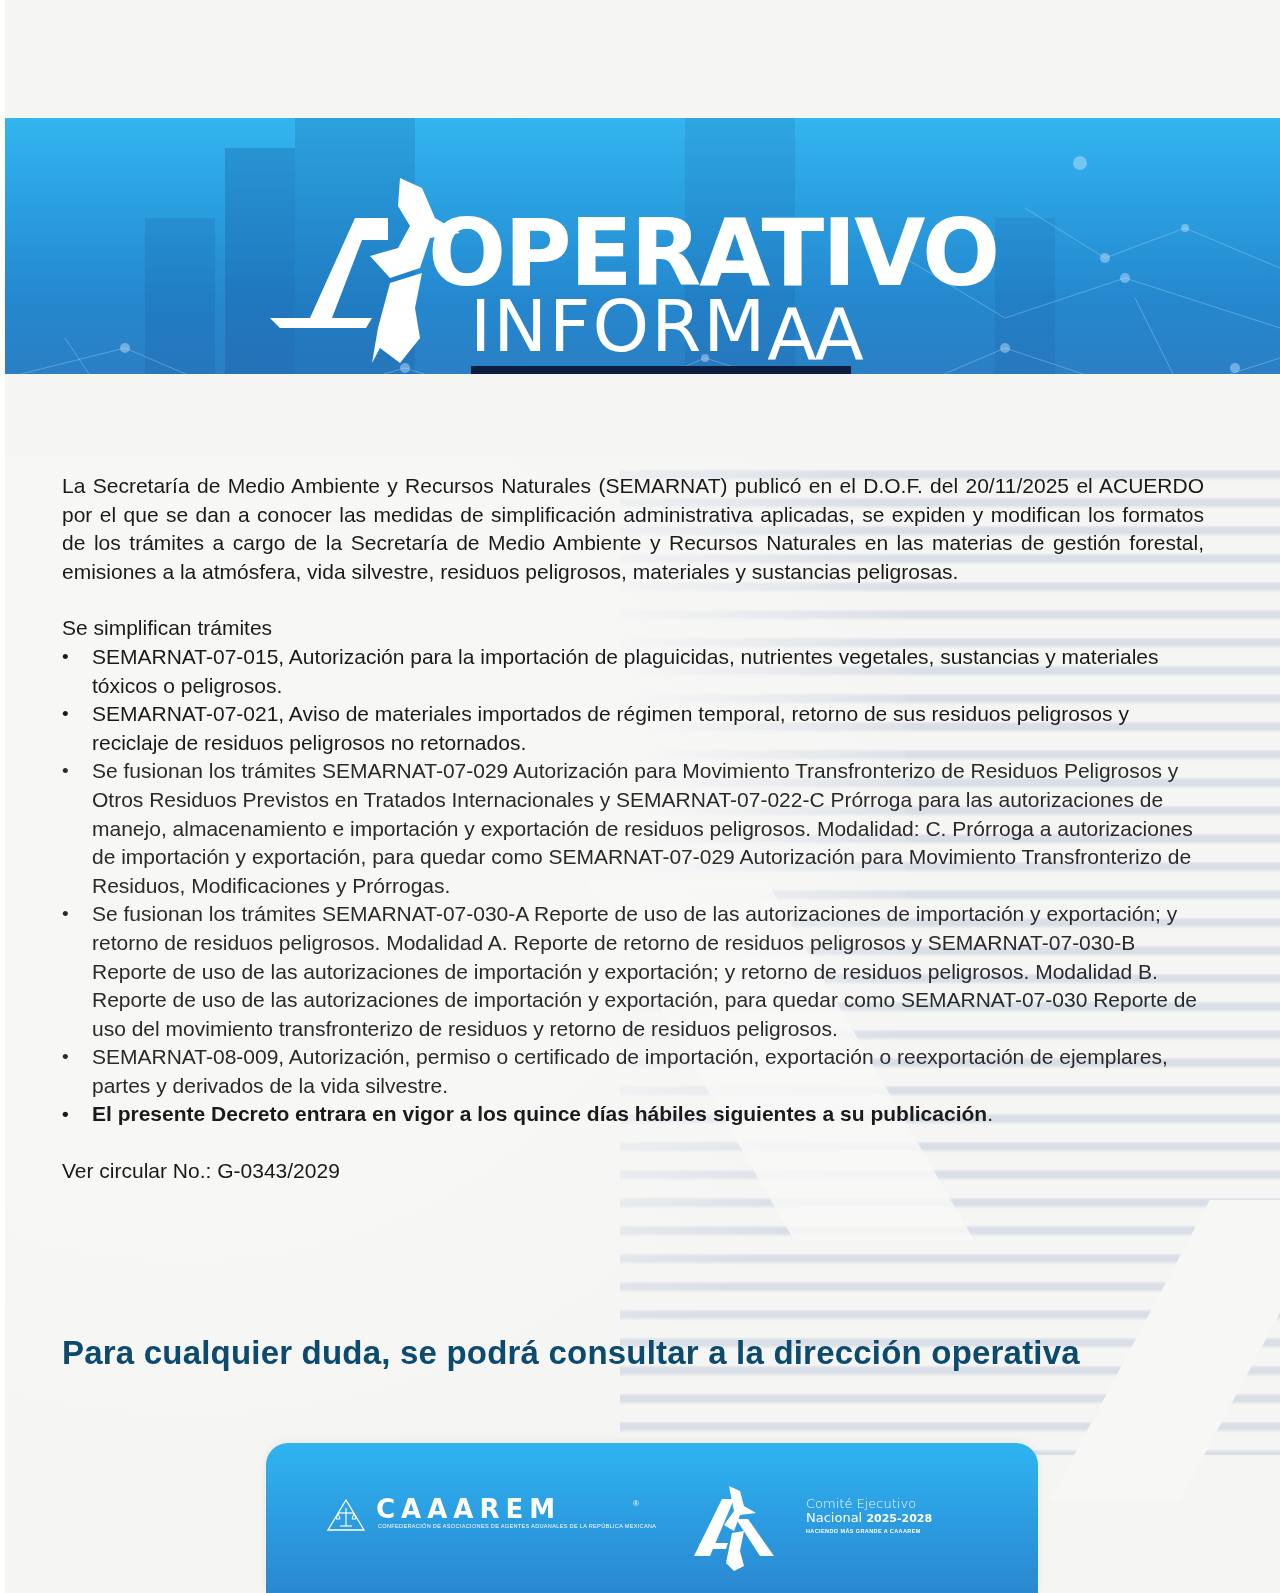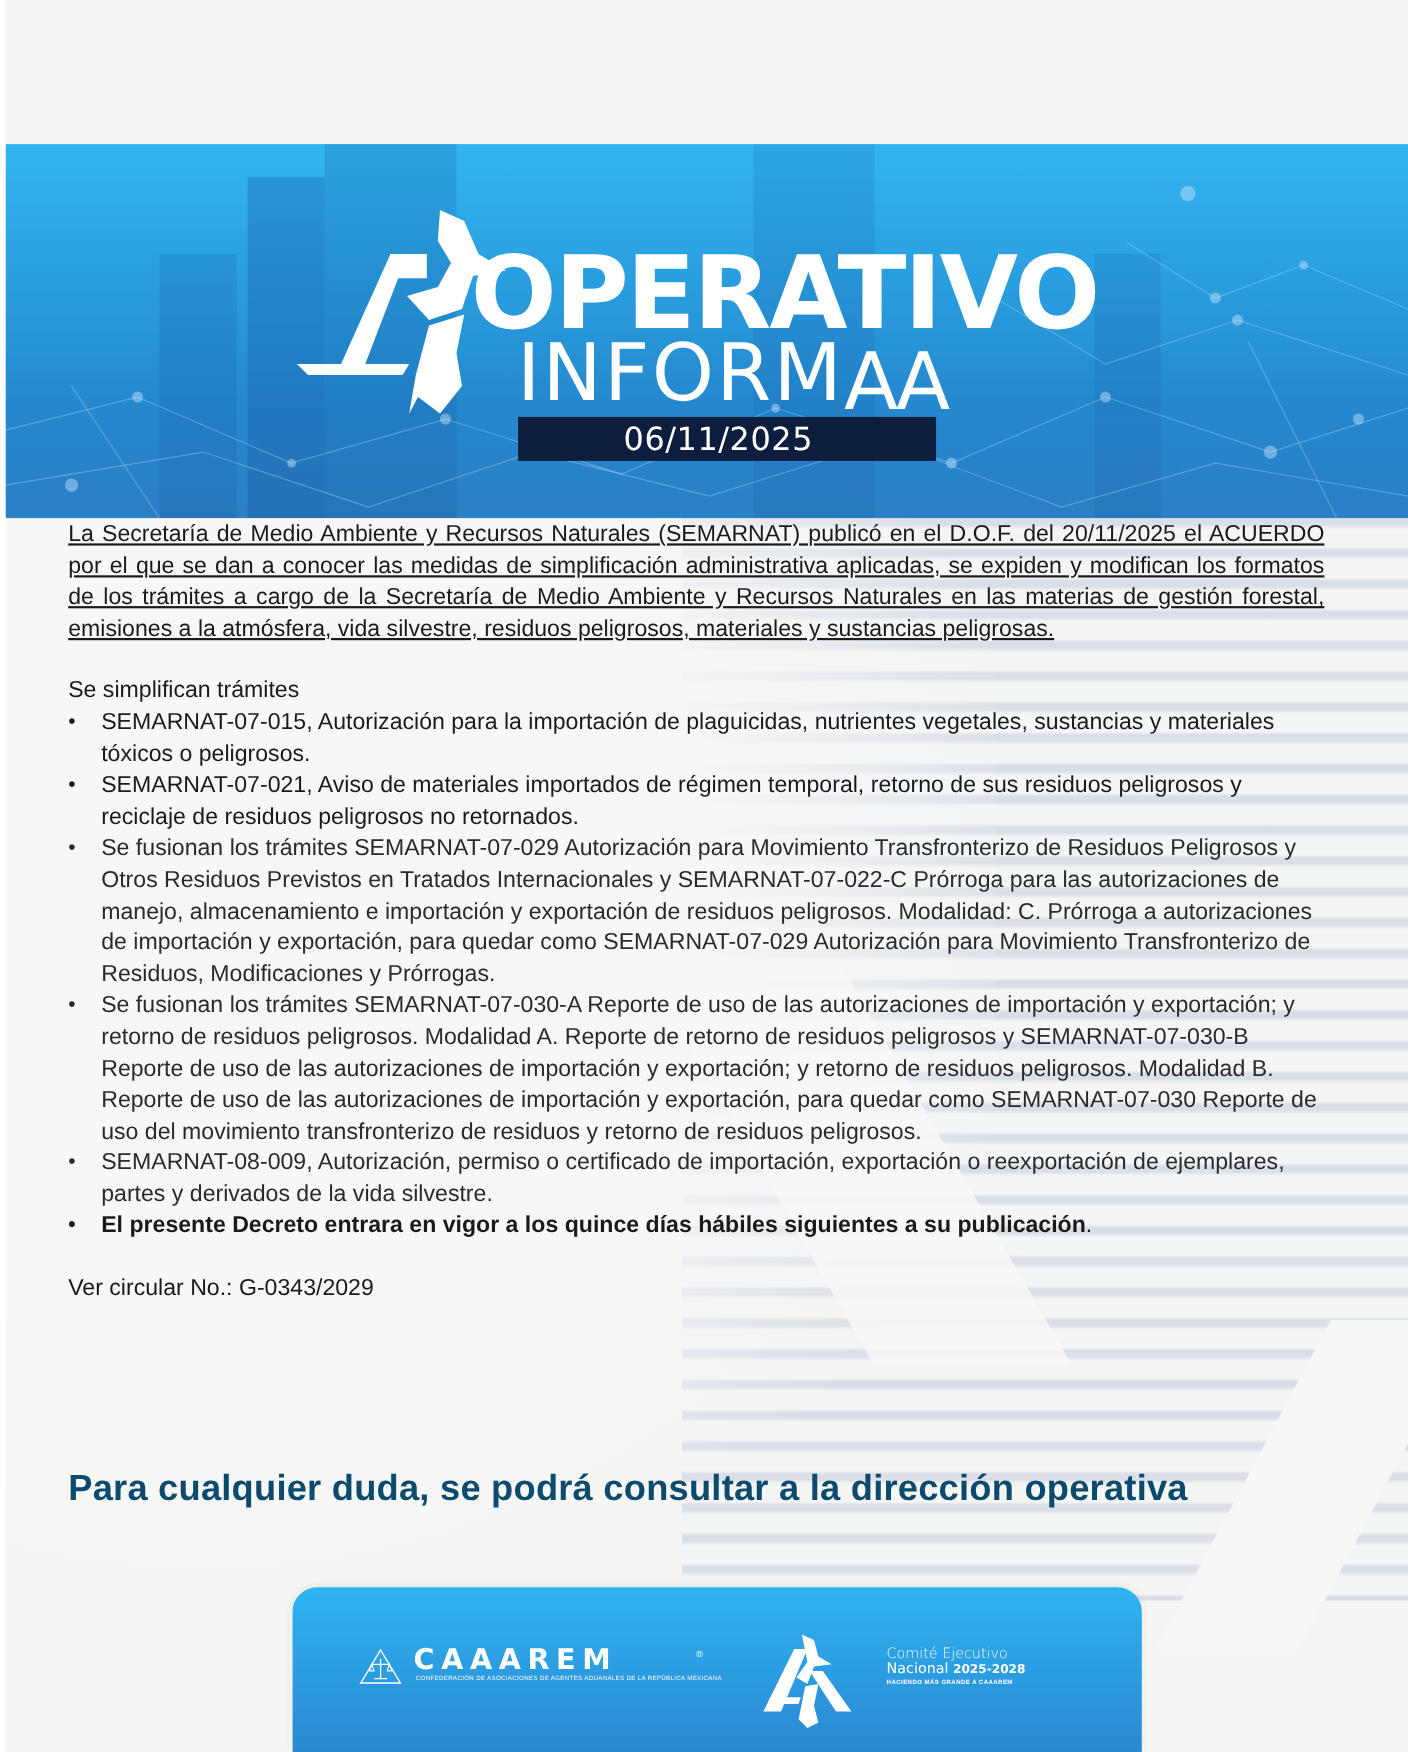--- a/index.html
+++ b/index.html
@@ -29,21 +29,21 @@
     position: absolute; left: 1130px; top: 1200px; width: 130px; height: 300px;
     background: #f7f7f6; transform: skewX(-28deg); z-index: 1;
   }
   .bg-diag2 {
     position: absolute; left: 690px; top: 880px; width: 180px; height: 360px;
     background: rgba(248,248,247,0.85); transform: skewX(30deg); z-index: 1;
   }
 
   
   .banner {
-    position: absolute; left: 5px; top: 131px; width: 1275px; height: 340px;
+    position: absolute; left: 5px; top: 118px; width: 1275px; height: 256px;
     background: linear-gradient(180deg, #33b5f0 0%, #2a9fe0 35%, #2588cf 70%, #2b7fc4 100%);
     overflow: hidden; z-index: 2;
   }
   .banner .city { position: absolute; background: rgba(20,80,150,0.28); }
   .banner .net { position: absolute; inset: 0; }
   .logo-wrap { position: absolute; left: 255px; top: 60px; width: 760px; height: 200px; }
   .eagle { position: absolute; left: 0; top: 0; width: 230px; height: 190px; }
   .logo-line1 {
     position: absolute; left: 168px; top: 30px;
     font-family: "DejaVu Sans", sans-serif; font-weight: bold;
@@ -60,21 +60,21 @@
     background: #0c1d3e; color: #ffffff;
     display: flex; align-items: center; justify-content: center;
   }
   .datebar span { font-family: "DejaVu Sans", sans-serif; font-size: 29px; letter-spacing: 0.5px; position: relative; left: -8px; }
 
   
   .content {
     position: absolute; left: 62px; top: 472px; width: 1142px; z-index: 3;
     font-size: 21px; line-height: 28.6px; color: #1a1a1a;
   }
-  .intro { text-align: justify; margin: 0; text-decoration: underline; }
+  .intro { text-align: justify; margin: 0; }
   .intro-spacer { height: 28px; }
   .list-title { margin: 0; }
   ul.items { list-style: none; margin: 0; padding: 0; }
   ul.items li { position: relative; padding-left: 30px; margin: 0; }
   ul.items li::before {
     content: "•"; position: absolute; left: 0; top: 0; font-size: 19px;
   }
   ul.items li.bold { font-weight: bold; }
   .lighter { color: #2a2a2a; }
   .circular { margin-top: 28px; }

